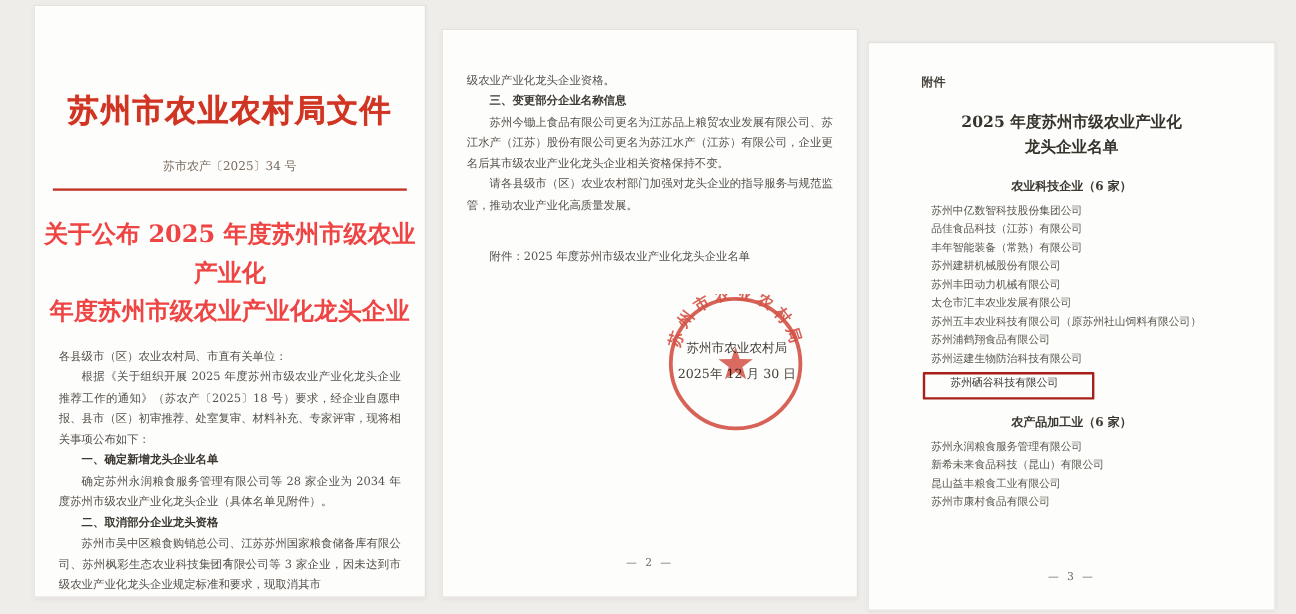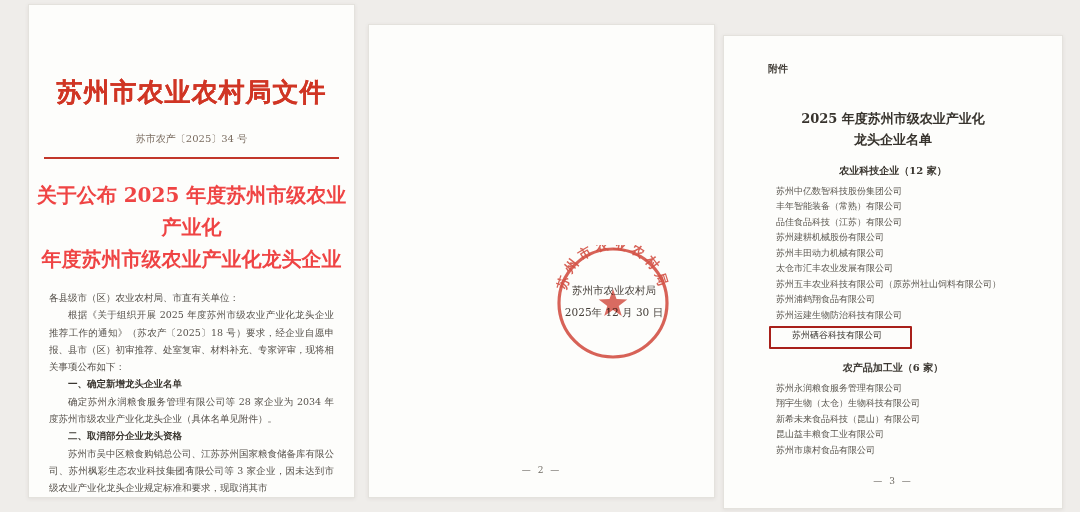--- a/index.html
+++ b/index.html
@@ -45,21 +45,21 @@
     position:absolute;top:254px;left:120px;width:250px;text-align:center;
     font-size:10.5px;line-height:2.1;color:#453f39;filter:blur(.3px);z-index:1;
   }
   .stamp{
     position:absolute;top:220px;left:186px;width:116px;height:116px;
     z-index:2;opacity:.88;mix-blend-mode:multiply;
   }
   
   .attach-label{margin:26px 0 0 44px;font-size:10px;color:#46423c;font-weight:700;filter:blur(.3px);}
   .annex-title{
-    margin-top:32px;text-align:center;font-weight:700;font-size:13px;
+    margin-top:16px;text-align:center;font-weight:700;font-size:13px;
     line-height:1.65;color:#37332d;filter:blur(.25px);
   }
   .group-heading{
     margin-top:13px;text-align:center;font-weight:700;font-size:10px;
     color:#3b3731;filter:blur(.3px);
   }
   .company-list{
     margin:7px 14px 0 52px;font-size:9px;line-height:15.5px;
     color:#5a564f;filter:blur(.35px);
   }
@@ -87,20 +87,27 @@
     <p>根据《关于组织开展 2025 年度苏州市级农业产业化龙头企业推荐工作的通知》（苏农产〔2025〕18 号）要求，经企业自愿申报、县市（区）初审推荐、处室复审、材料补充、专家评审，现将相关事项公布如下：</p>
     <p class="hd">一、确定新增龙头企业名单</p>
     <p>确定苏州永润粮食服务管理有限公司等 28 家企业为 2034 年度苏州市级农业产业化龙头企业（具体名单见附件）。</p>
     <p class="hd">二、取消部分企业龙头资格</p>
     <p>苏州市吴中区粮食购销总公司、江苏苏州国家粮食储备库有限公司、苏州枫彩生态农业科技集团有限公司等 3 家企业，因未达到市级农业产业化龙头企业规定标准和要求，现取消其市</p>
   </div>
   <div class="page-footer">— 1 —</div>
 </div>
 
 <div class="page" id="page2">
+  <div class="body-text">
+    <p class="noindent">级农业产业化龙头企业资格。</p>
+    <p class="hd">三、变更部分企业名称信息</p>
+    <p>苏州今锄上食品有限公司更名为江苏品上粮贸农业发展有限公司、苏江水产（江苏）股份有限公司更名为苏江水产（江苏）有限公司，企业更名后其市级农业产业化龙头企业相关资格保持不变。</p>
+    <p>请各县级市（区）农业农村部门加强对龙头企业的指导服务与规范监管，推动农业产业化高质量发展。</p>
+    <p class="attach-line">附件：2025 年度苏州市级农业产业化龙头企业名单</p>
+  </div>
   <div class="sig-block">
     <div>苏州市农业农村局</div>
     <div>2025年 12 月 30 日</div>
   </div>
   <svg class="stamp" viewBox="0 0 116 116">
     <defs>
       <path id="arcP" d="M 15 70 A 47 47 0 1 1 101 70" fill="none"></path>
     </defs>
     <circle cx="58" cy="58" r="54" fill="none" stroke="#cf3a2c" stroke-width="3.2" opacity="0.9"></circle>
     <polygon points="58,44 61.5,54.1 72.3,54.4 63.7,60.9 66.8,71.1 58,65 49.2,71.1 52.3,60.9 43.7,54.4 54.5,54.1" fill="#cf3a2c" opacity="0.85"></polygon>
@@ -110,37 +117,36 @@
   </svg>
   <div class="page-footer">— 2 —</div>
 </div>
 
 <div class="page" id="page3">
   <div class="attach-label">附件</div>
   <div class="annex-title">
     <div>2025 年度苏州市级农业产业化</div>
     <div>龙头企业名单</div>
   </div>
-  <div class="group-heading">农业科技企业（12 家）</div>
+  <div class="group-heading">农业科技企业（6 家）</div>
   <div class="company-list">
     <div>苏州中亿数智科技股份集团公司</div>
+    <div>品佳食品科技（江苏）有限公司</div>
     <div>丰年智能装备（常熟）有限公司</div>
-    <div>品佳食品科技（江苏）有限公司</div>
     <div>苏州建耕机械股份有限公司</div>
     <div>苏州丰田动力机械有限公司</div>
     <div>太仓市汇丰农业发展有限公司</div>
     <div>苏州五丰农业科技有限公司（原苏州社山饲料有限公司）</div>
     <div>苏州浦鹤翔食品有限公司</div>
     <div>苏州运建生物防治科技有限公司</div>
     <div class="highlight-box">
       <span>苏州硒谷科技有限公司</span>
     </div>
   </div>
   <div class="group-heading group2">农产品加工业（6 家）</div>
   <div class="company-list">
     <div>苏州永润粮食服务管理有限公司</div>
-    <div>翔宇生物（太仓）生物科技有限公司</div>
     <div>新希未来食品科技（昆山）有限公司</div>
     <div>昆山益丰粮食工业有限公司</div>
     <div>苏州市康村食品有限公司</div>
   </div>
   <div class="page-footer">— 3 —</div>
 </div>
 
 </body></html>

